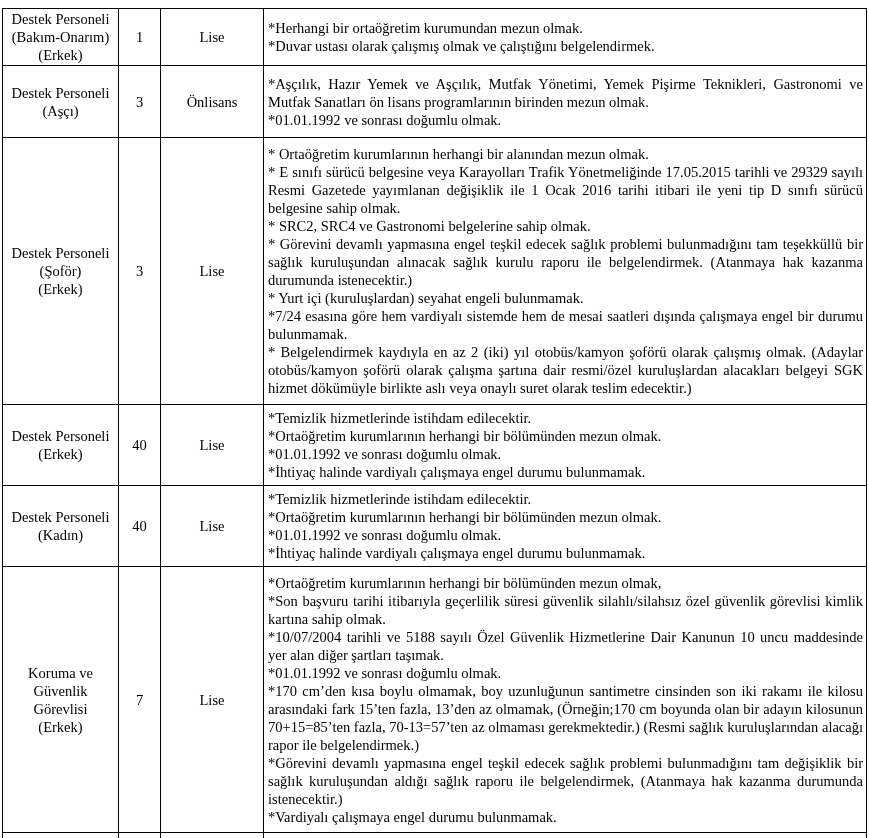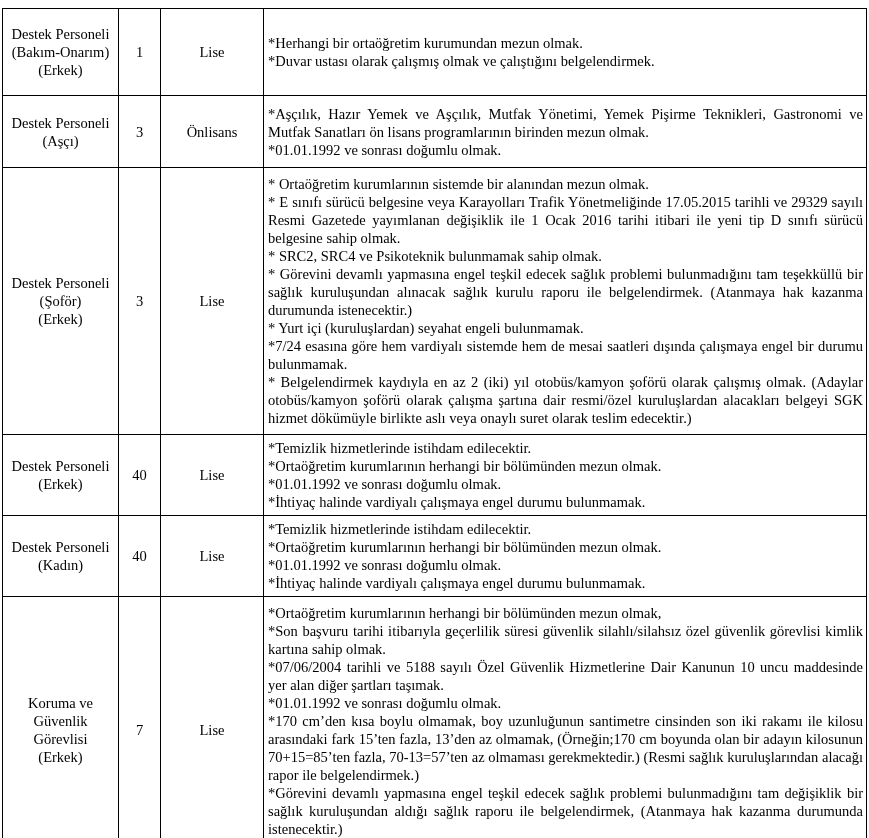--- a/index.html
+++ b/index.html
@@ -28,21 +28,21 @@
   table.job-table td {
     border: 1px solid #000000;
     font-size: 14.5px;
     line-height: 18px;
     vertical-align: middle;
     overflow: hidden;
   }
   td.c-pos {
     text-align: center;
     white-space: pre-line;
-    padding: 16px 3px;
+    padding: 1px 3px;
   }
   td.c-num, td.c-edu {
     text-align: center;
     padding: 2px 2px;
   }
   td.c-req {
     padding: 2px 3px 2px 4px;
   }
   .req {
     text-align: justify;
@@ -84,23 +84,23 @@
           </td>
   </tr>
 
   <tr style="height: 267px;">
     <td class="c-pos">Destek Personeli
 (Şoför)
 (Erkek)</td>
     <td class="c-num">3</td>
     <td class="c-edu">Lise</td>
     <td class="c-req">
-            <div class="req">* Ortaöğretim kurumlarının sistemde bir alanından mezun olmak.</div>
+            <div class="req">* Ortaöğretim kurumlarının herhangi bir alanından mezun olmak.</div>
             <div class="req">* E sınıfı sürücü belgesine veya Karayolları Trafik Yönetmeliğinde 17.05.2015 tarihli ve 29329 sayılı Resmi Gazetede yayımlanan değişiklik ile 1 Ocak 2016 tarihi itibari ile yeni tip D sınıfı sürücü belgesine sahip olmak.</div>
-            <div class="req">* SRC2, SRC4 ve Psikoteknik bulunmamak sahip olmak.</div>
+            <div class="req">* SRC2, SRC4 ve Gastronomi belgelerine sahip olmak.</div>
             <div class="req">* Görevini devamlı yapmasına engel teşkil edecek sağlık problemi bulunmadığını tam teşekküllü bir sağlık kuruluşundan alınacak sağlık kurulu raporu ile belgelendirmek. (Atanmaya hak kazanma durumunda istenecektir.)</div>
             <div class="req">* Yurt içi (kuruluşlardan) seyahat engeli bulunmamak.</div>
             <div class="req">*7/24 esasına göre hem vardiyalı sistemde hem de mesai saatleri dışında çalışmaya engel bir durumu bulunmamak.</div>
             <div class="req">* Belgelendirmek kaydıyla en az 2 (iki) yıl otobüs/kamyon şoförü olarak çalışmış olmak. (Adaylar otobüs/kamyon şoförü olarak çalışma şartına dair resmi/özel kuruluşlardan alacakları belgeyi SGK hizmet dökümüyle birlikte aslı veya onaylı suret olarak teslim edecektir.)</div>
           </td>
   </tr>
 
   <tr style="height: 81px;">
     <td class="c-pos">Destek Personeli
 (Erkek)</td>
@@ -130,21 +130,21 @@
   <tr style="height: 266px;">
     <td class="c-pos">Koruma ve
 Güvenlik
 Görevlisi
 (Erkek)</td>
     <td class="c-num">7</td>
     <td class="c-edu">Lise</td>
     <td class="c-req">
             <div class="req">*Ortaöğretim kurumlarının herhangi bir bölümünden mezun olmak,</div>
             <div class="req">*Son başvuru tarihi itibarıyla geçerlilik süresi güvenlik silahlı/silahsız özel güvenlik görevlisi kimlik kartına sahip olmak.</div>
-            <div class="req">*07/06/2004 tarihli ve 5188 sayılı Özel Güvenlik Hizmetlerine Dair Kanunun 10 uncu maddesinde yer alan diğer şartları taşımak.</div>
+            <div class="req">*10/07/2004 tarihli ve 5188 sayılı Özel Güvenlik Hizmetlerine Dair Kanunun 10 uncu maddesinde yer alan diğer şartları taşımak.</div>
             <div class="req">*01.01.1992 ve sonrası doğumlu olmak.</div>
             <div class="req">*170 cm’den kısa boylu olmamak, boy uzunluğunun santimetre cinsinden son iki rakamı ile kilosu arasındaki fark 15’ten fazla, 13’den az olmamak, (Örneğin;170 cm boyunda olan bir adayın kilosunun 70+15=85’ten fazla, 70-13=57’ten az olmaması gerekmektedir.) (Resmi sağlık kuruluşlarından alacağı rapor ile belgelendirmek.)</div>
             <div class="req">*Görevini devamlı yapmasına engel teşkil edecek sağlık problemi bulunmadığını tam değişiklik bir sağlık kuruluşundan aldığı sağlık raporu ile belgelendirmek, (Atanmaya hak kazanma durumunda istenecektir.)</div>
             <div class="req">*Vardiyalı çalışmaya engel durumu bulunmamak.</div>
           </td>
   </tr>
 </tbody>
     <tbody>
       <tr style="height:40px">
         <td class="c-pos"></td>

